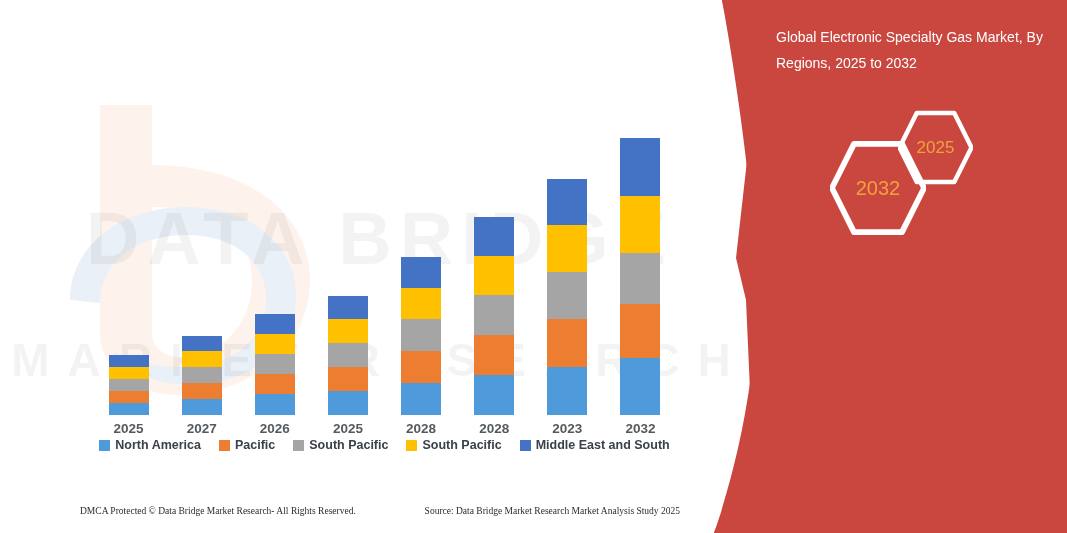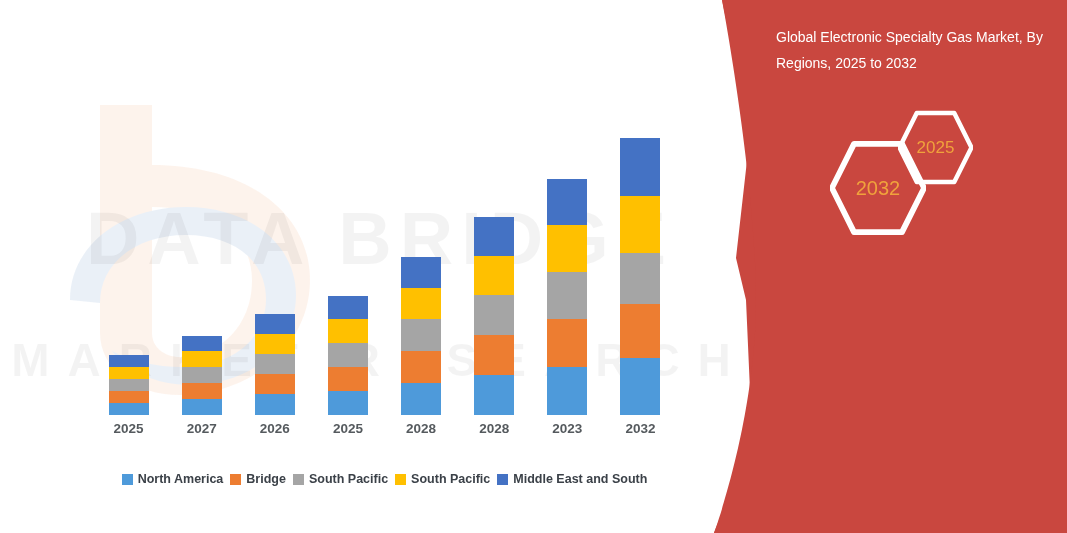--- a/index.html
+++ b/index.html
@@ -121,26 +121,26 @@
     text-align: center;
     font-size: 13.5px;
     font-weight: bold;
     color: #555a5e;
   }
 
   
   .legend {
     position: absolute;
     left: 92px;
-    top: 472px;
+    top: 438px;
     width: 585px;
     display: flex;
     justify-content: center;
     align-items: flex-start;
-    gap: 7px;
+    gap: 18px;
   }
   .legend-item {
     display: flex;
     align-items: center;
     gap: 5px;
   }
   .legend-swatch {
     width: 11px;
     height: 11px;
     flex: 0 0 auto;
@@ -328,37 +328,39 @@
       <div class="tick">2032</div>
     </div>
 
   <div class="legend" id="legend">
       <div class="legend-item">
         <span class="legend-swatch" style="background: rgb(78, 154, 218);"></span>
         <span class="legend-label">North America</span>
       </div>
       <div class="legend-item">
         <span class="legend-swatch" style="background: rgb(237, 125, 49);"></span>
-        <span class="legend-label">Bridge</span>
+        <span class="legend-label">Pacific</span>
       </div>
       <div class="legend-item">
         <span class="legend-swatch" style="background: rgb(165, 165, 165);"></span>
         <span class="legend-label">South Pacific</span>
       </div>
       <div class="legend-item">
         <span class="legend-swatch" style="background: rgb(255, 192, 0);"></span>
         <span class="legend-label">South Pacific</span>
       </div>
       <div class="legend-item">
         <span class="legend-swatch" style="background: rgb(68, 114, 196);"></span>
         <span class="legend-label">Middle East and South</span>
       </div>
     </div>
 
   <div class="footer">
+    <span>DMCA Protected © Data Bridge Market Research-  All Rights Reserved.</span>
+    <span>Source: Data Bridge Market Research  Market Analysis Study 2025</span>
   </div>
 
   <div class="red-panel">
     <svg class="shape" width="367" height="533" viewBox="0 0 367 533">
       <path d="M22 0 L367 0 L367 533 L14 533 L52 436 L46 300 L36 258 L50 134 Z" fill="#c9473f"></path>
       <path d="M22 0 L367 0 L367 533 L14 533 C14 533 56 420 56 300 C56 180 22 0 22 0 Z" fill="#c9473f"></path>
     </svg>
 
     <div class="panel-content">
       <div class="panel-title">Global Electronic Specialty Gas Market, By Regions, 2025 to 2032</div>

